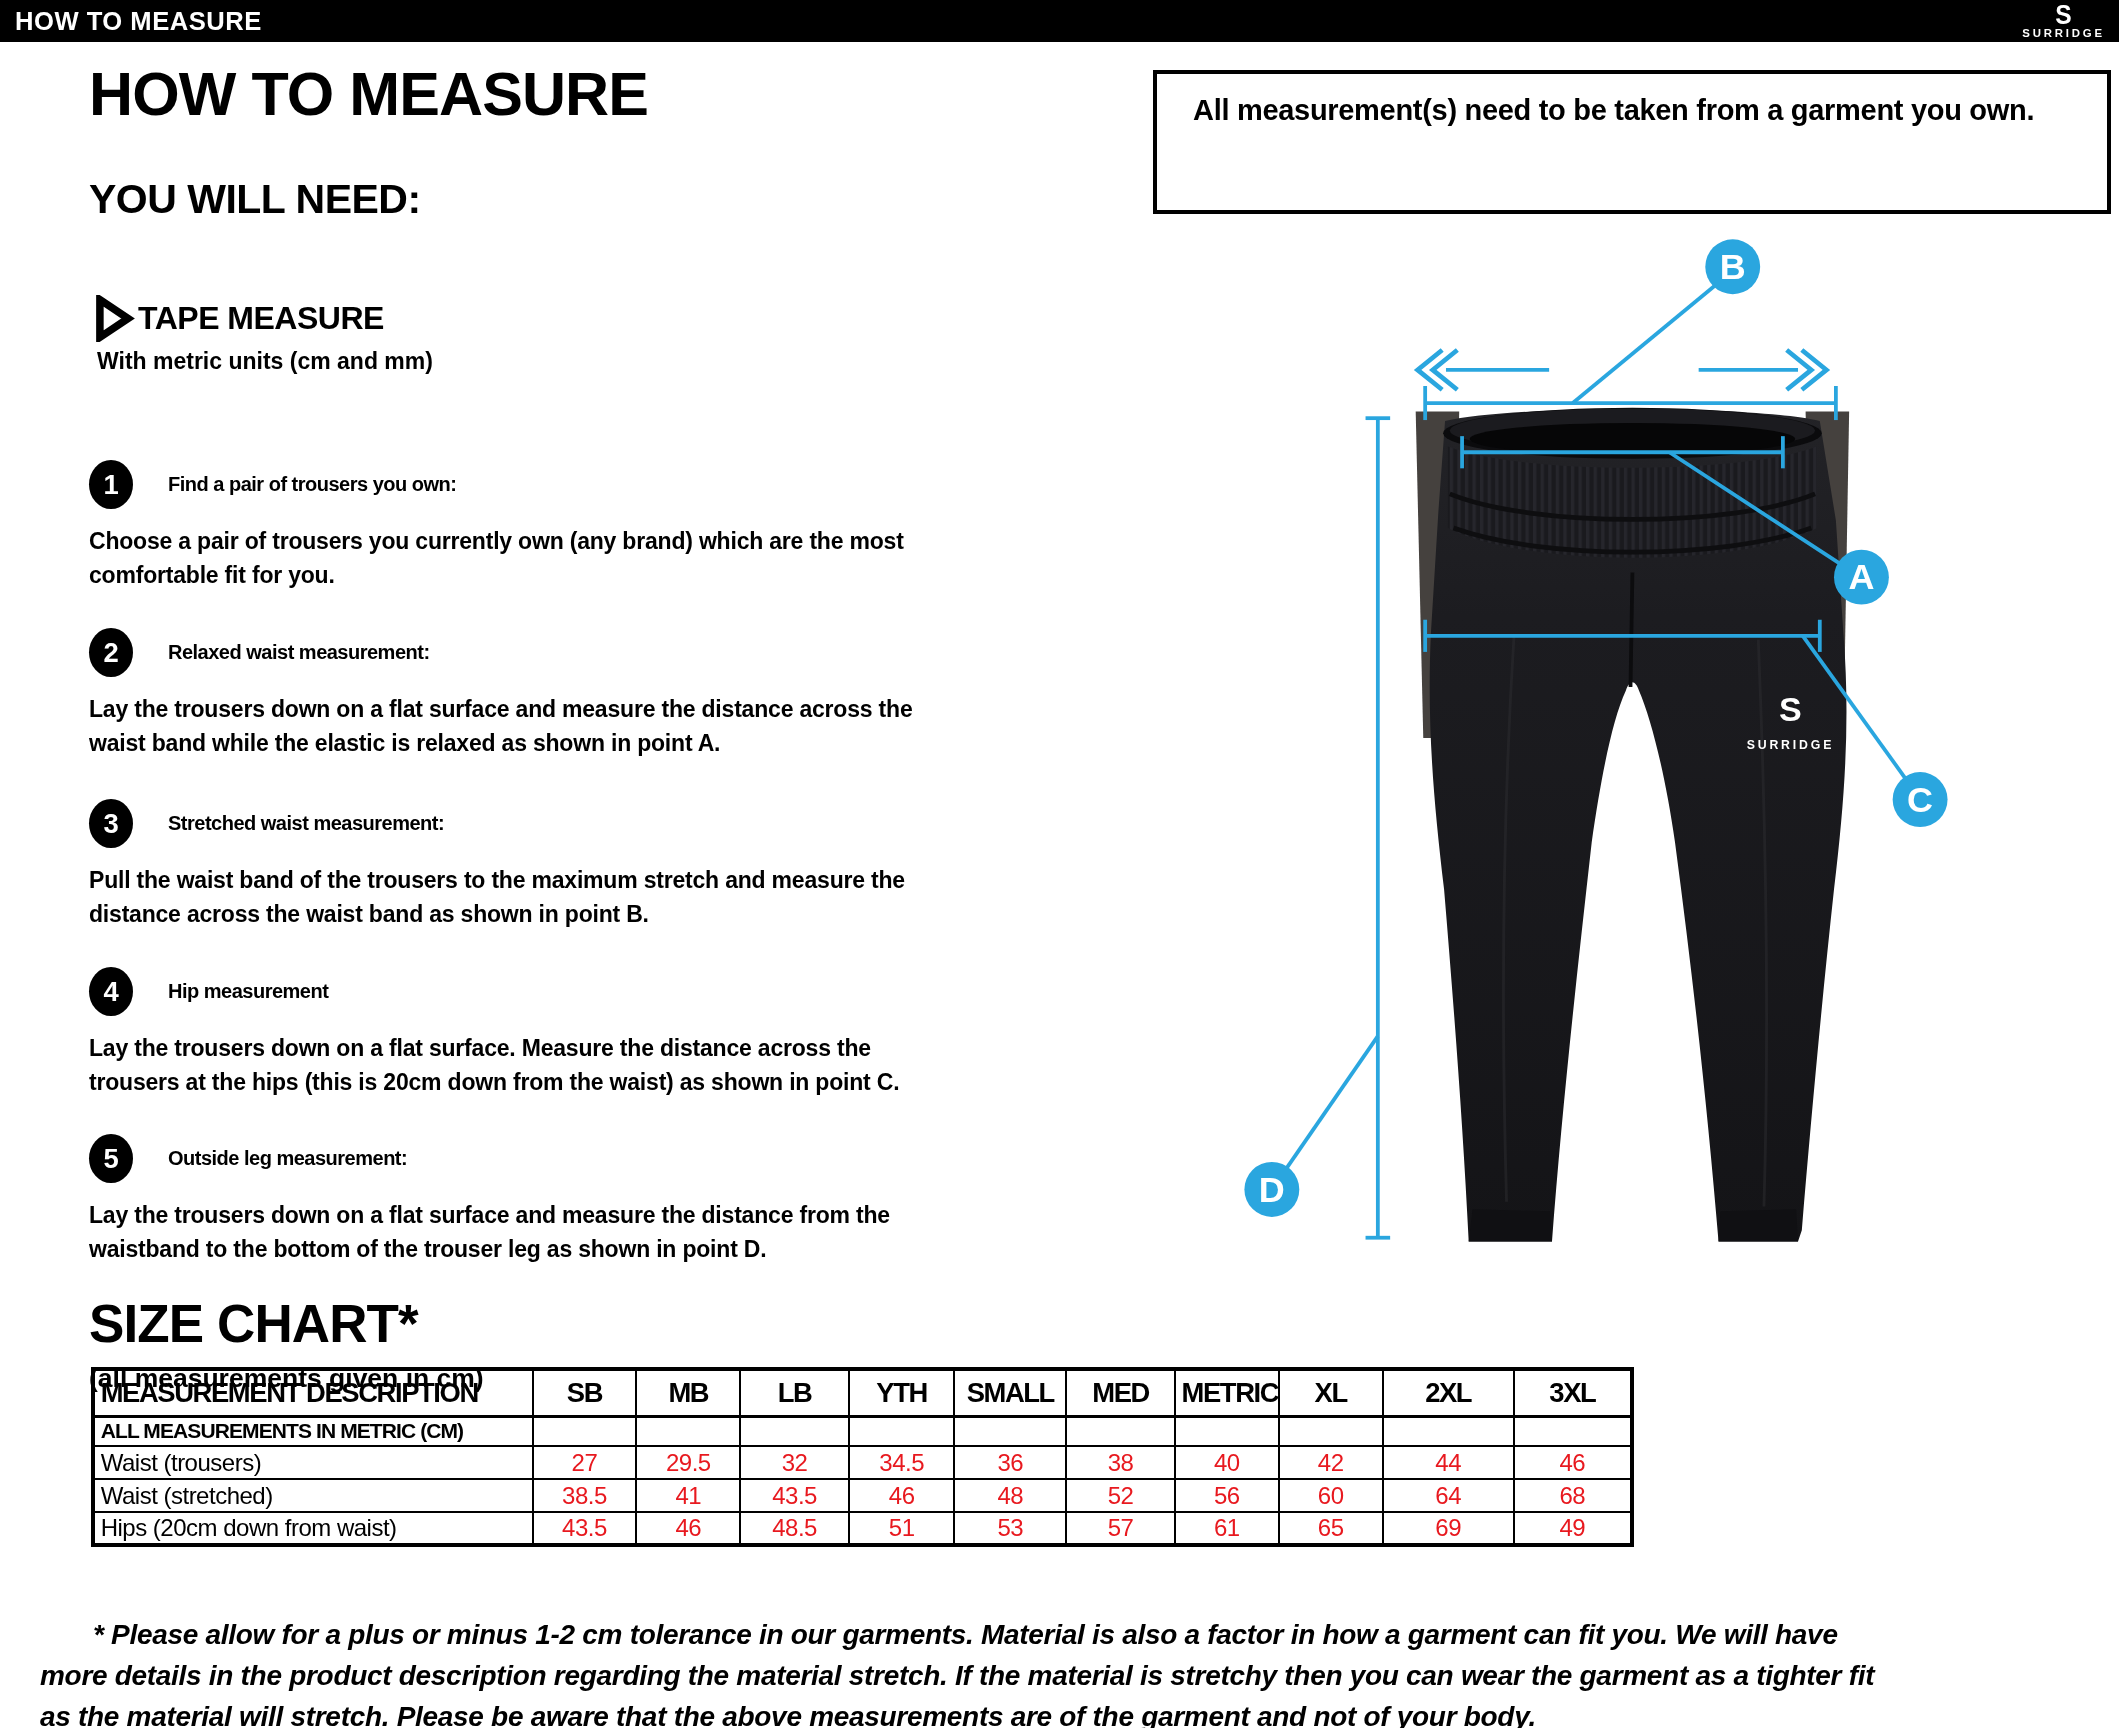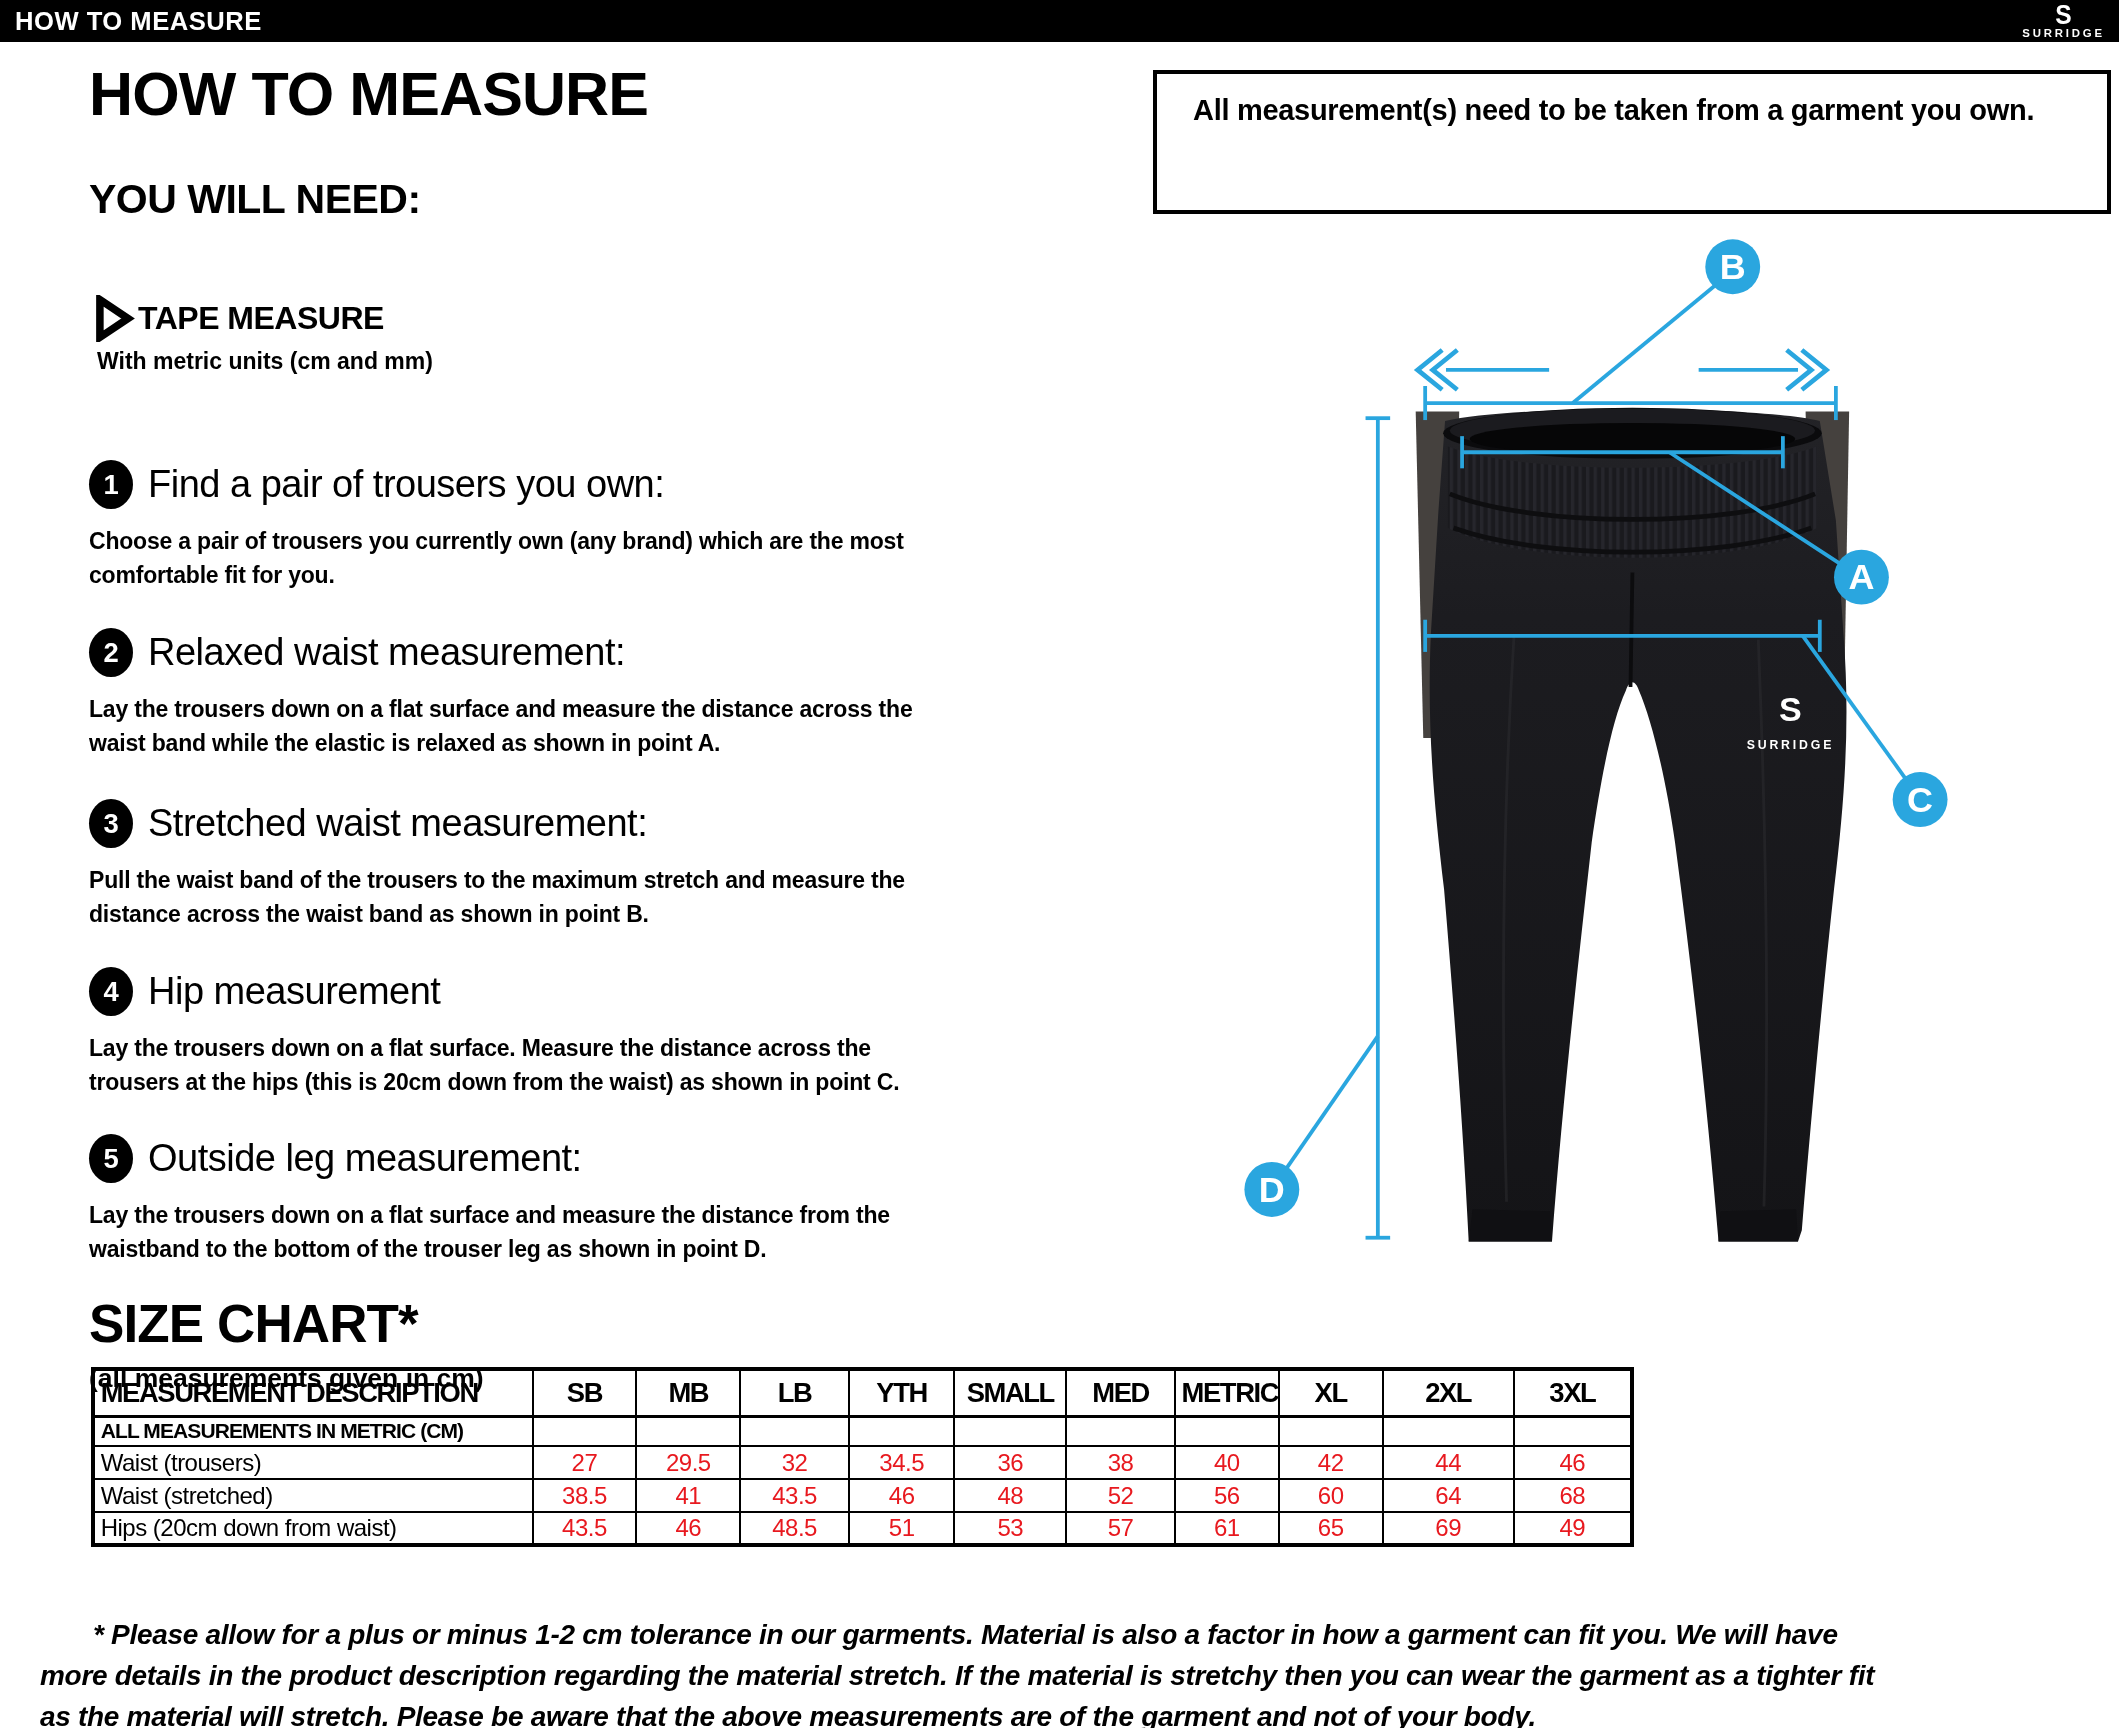--- a/index.html
+++ b/index.html
@@ -22,21 +22,21 @@
   
   .tape-row{left:93px;top:295px;display:flex;align-items:center;gap:3px;}
   .tape-label{font-size:32px;font-weight:900;letter-spacing:-0.5px;}
   .tape-desc{left:97px;top:348px;font-size:23px;font-weight:bold;}
 
   
   .step{left:89px;width:852px;}
   .step-head{display:flex;align-items:center;gap:15px;}
   .step-num{width:44px;height:49px;border-radius:50%;background:#000;color:#fff;
             display:flex;align-items:center;justify-content:center;font-size:27.4px;font-weight:bold;flex:0 0 auto;}
-  .step-title{font-size:38px;font-weight:400;letter-spacing:-0.5px;}
+  .step-title{font-size:20px;font-weight:700;letter-spacing:-0.5px;margin-left:20px;}
   .step-body{margin-top:15px;font-size:23px;font-weight:bold;line-height:34px;width:833px;letter-spacing:-0.2px;}
   #step1{top:460px;} #step2{top:628px;} #step3{top:799px;} #step4{top:967px;} #step5{top:1134px;}
 
   
   .notice{left:1153px;top:70px;width:958px;height:144px;border:4.7px solid #000;box-sizing:border-box;
           padding:17px 36px;font-size:29px;font-weight:900;line-height:39px;letter-spacing:-0.3px;}
 
   
   .sizechart-head{left:89px;top:1293px;display:flex;align-items:baseline;gap:13.2px;flex-direction:column;}
   .sizechart-title{font-size:53px;font-weight:900;letter-spacing:-0.9px;}

